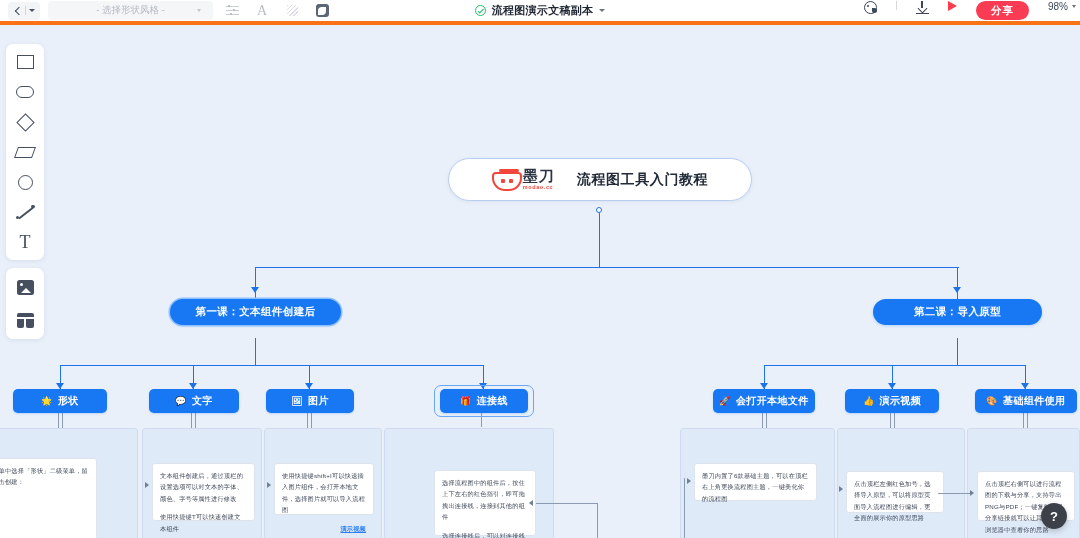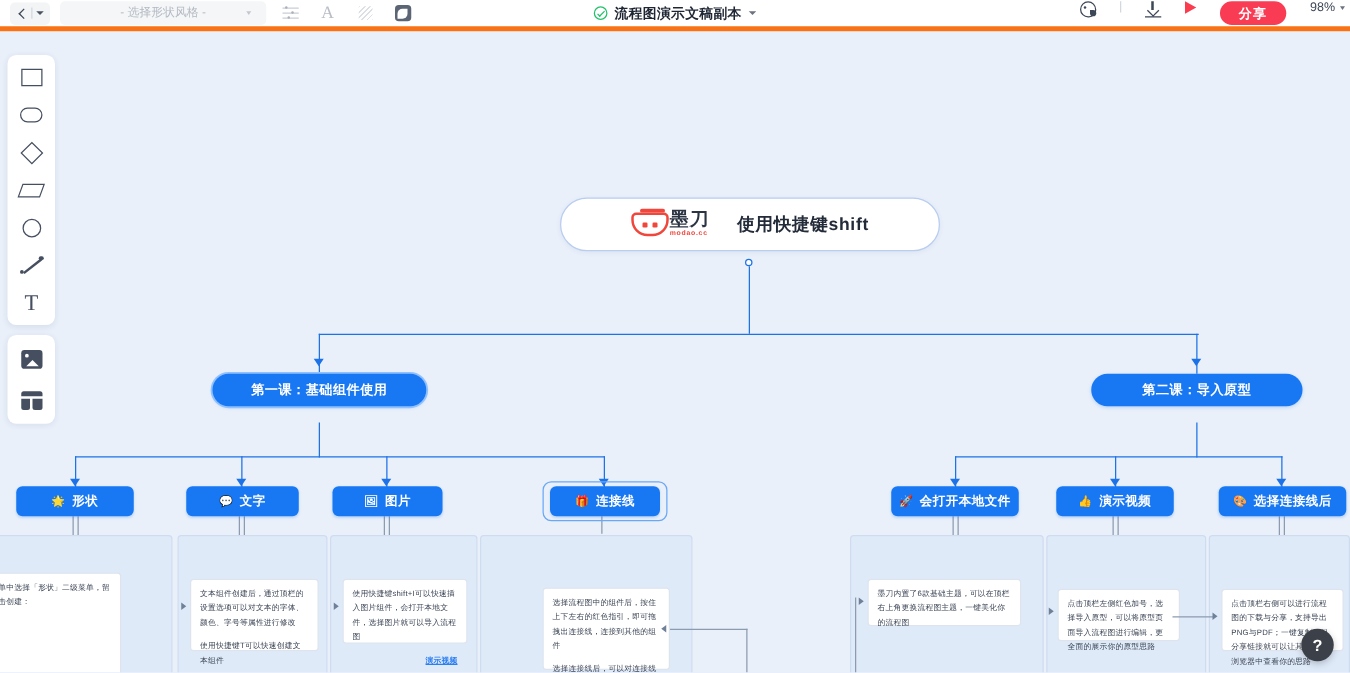--- a/index.html
+++ b/index.html
@@ -212,21 +212,21 @@
     white-space: nowrap;
   }
   .node-root {
     background: #ffffff;
     border: 1.4px solid #b9cdf0;
     border-radius: 22px;
     box-shadow: 0 1px 4px rgba(40,70,130,.07);
     left: 448px; top: 133px; width: 304px; height: 43px;
     gap: 22px;
   }
-  .logo-wrap { display: flex; align-items: center; gap: 1px; }
+  .logo-wrap { display: flex; align-items: flex-end; gap: 1px; }
   .logo-mark {
     width: 30px; height: 19px; border: 2px solid #f0463c; border-radius: 4px 4px 13px 13px;
     position: relative; display:flex; align-items:center; justify-content:center; gap:4px;
   }
   .logo-mark i { width: 4px; height: 4px; background: #f0463c; border-radius: 1px; }
   .logo-mark::before {
     content:""; position:absolute; left:5px; top:-5px; width:20px; height:3px;
     background:#f0463c; border-radius:2px;
   }
   .logo-txt { display:flex; flex-direction:column; align-items:flex-start; line-height:1; }
@@ -413,25 +413,25 @@
     <span class="logo-wrap">
       <span class="logo-mark">
           <i></i>
           <i></i>
         </span>
       <span class="logo-txt">
         <span class="logo-cn">墨刀</span>
         <span class="logo-en">modao.cc</span>
       </span>
     </span>
-    <span class="root-title">使用快捷键shift</span>
+    <span class="root-title">流程图工具入门教程</span>
   </div>
 
   <div class="node node-l2 sel" style="left:170px; top:274px; width:171px;">
-    <span>第一课：基础组件使用</span>
+    <span>第一课：文本组件创建后</span>
   </div>
   <div class="node node-l2" style="left:873px; top:274px; width:169px;">
     <span>第二课：导入原型</span>
   </div>
 
   <div class="node node-l3" style="left:13px; top:364px; width:94px;">
     <span class="emoji">🌟</span>
     <span>形状</span>
   </div>
   <div class="node node-l3" style="left:149px; top:364px; width:90px;">
@@ -450,21 +450,21 @@
   <div class="node node-l3" style="left:713px; top:364px; width:102px;">
     <span class="emoji">🚀</span>
     <span>会打开本地文件</span>
   </div>
   <div class="node node-l3" style="left:845px; top:364px; width:94px;">
     <span class="emoji">👍</span>
     <span>演示视频</span>
   </div>
   <div class="node node-l3" style="left:975px; top:364px; width:102px;">
     <span class="emoji">🎨</span>
-    <span>选择连接线后</span>
+    <span>基础组件使用</span>
   </div>
 
   <div class="note-frame" style="left:-120px; top:403px; width:258px; height:135px;"></div>
   <div class="note-frame" style="left:142px; top:403px; width:120px; height:135px;"></div>
   <div class="note-frame" style="left:264px; top:403px; width:118px; height:135px;"></div>
   <div class="note-frame" style="left:384px; top:403px; width:170px; height:135px;"></div>
   <div class="note-frame" style="left:680px; top:403px; width:155px; height:135px;"></div>
   <div class="note-frame" style="left:837px; top:403px; width:128px; height:135px;"></div>
   <div class="note-frame" style="left:967px; top:403px; width:113px; height:135px;"></div>
 

